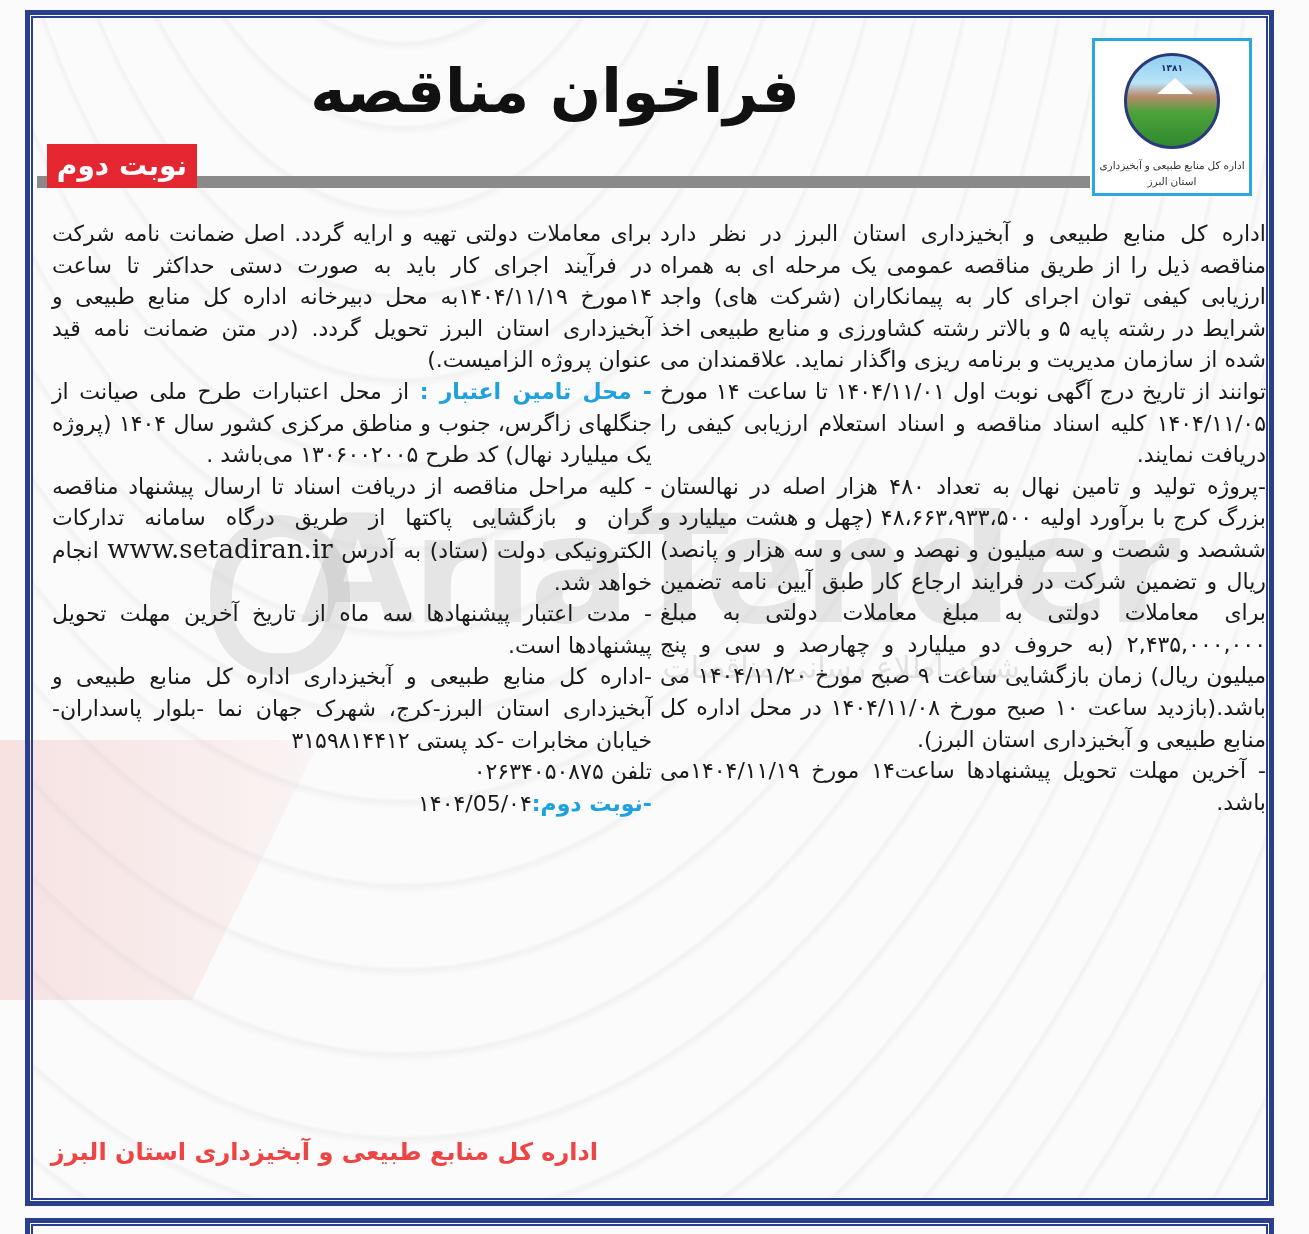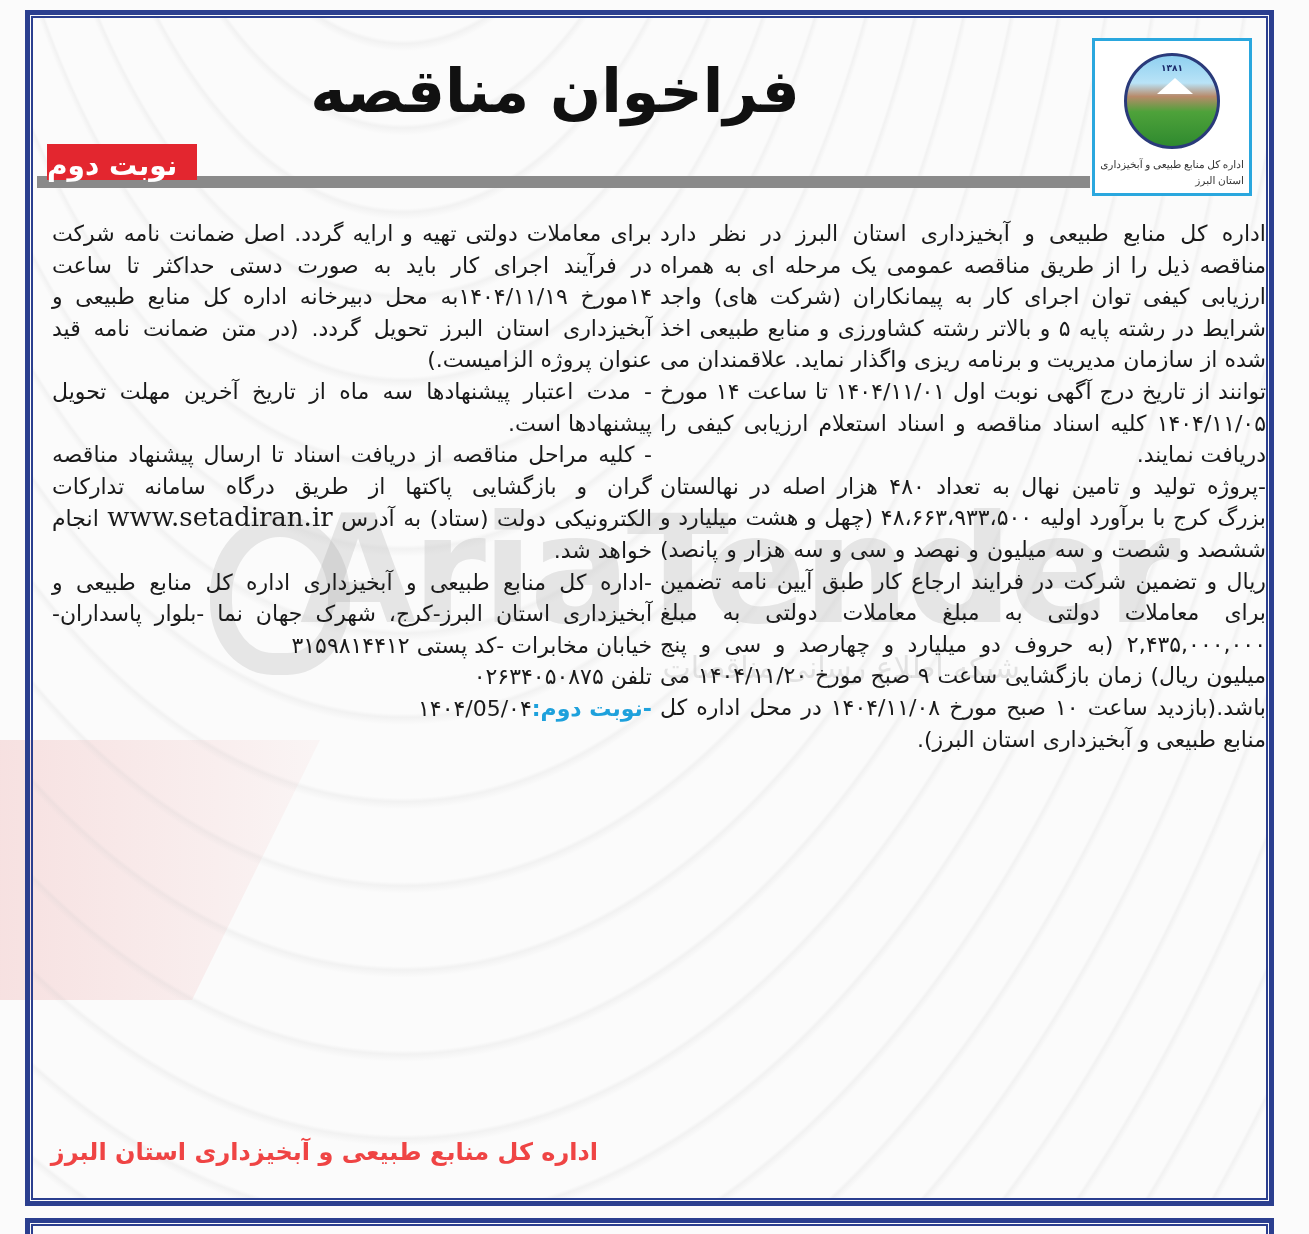--- a/index.html
+++ b/index.html
@@ -63,35 +63,35 @@
       background: linear-gradient(180deg, #8fd0f0 0%, #b9e3f7 30%, #b88a6a 45%, #4ea23a 62%, #2f8a2f 100%);
     }
     .logo-emblem .peak {
       position: absolute; left: 30px; top: 22px; width: 0; height: 0;
       border-left: 18px solid transparent; border-right: 18px solid transparent; border-bottom: 16px solid #fff;
     }
     .logo-emblem .year {
       position: absolute; top: 7px; width: 100%; text-align: center; font-size: 9px; color: #1a2a6a; font-weight: bold;
     }
     .logo-caption {
-      margin-top: 8px; font-family: Liberation Serif, serif; font-size: 10.5px; line-height: 16px;
-      direction: rtl; text-align: right; color: #333;
+      margin-top: 8px; font-family: Liberation Sans, sans-serif; font-size: 10.5px; line-height: 16px;
+      direction: rtl; text-align: center; color: #333;
     }
     .title {
       position: absolute; left: 290px; top: 36px; width: 530px; text-align: center;
       font-family: "DejaVu Sans", sans-serif; font-weight: bold; font-size: 60px; line-height: 110px;
       color: #111; direction: rtl; letter-spacing: -2px;
     }
     .gray-bar {
       position: absolute; left: 37px; top: 176px; width: 1053px; height: 12px; background: #8a8a8a;
     }
     .badge-red {
-      position: absolute; left: 47px; top: 144px; width: 150px; height: 36px;
+      position: absolute; left: 47px; top: 144px; width: 150px; height: 44px;
       background: #e3262f; color: #fff; font-weight: bold; font-size: 28px; line-height: 44px;
-      text-align: left; direction: rtl;
+      text-align: center; direction: rtl;
     }
 
     
     .col {
       position: absolute; top: 218px; direction: rtl; text-align: justify;
       font-family: "DejaVu Sans", sans-serif; font-size: 22px; line-height: 31.6px; color: #1a1a1a;
     }
     .col-right { left: 660px; width: 606px; }
     .col-left { left: 52px; width: 600px; }
     .col p { margin: 0; }
@@ -126,24 +126,26 @@
   </div>
 </div>
 
 <div class="title">فراخوان مناقصه</div>
 <div class="gray-bar"></div>
 <div class="badge-red">نوبت دوم</div>
 
 <div class="col col-right">
   <p>اداره کل منابع طبیعی و آبخیزداری استان البرز در نظر دارد مناقصه ذیل را از طریق مناقصه عمومی یک مرحله ای به همراه ارزیابی کیفی توان اجرای کار به پیمانکاران (شرکت های) واجد شرایط در رشته پایه ۵ و بالاتر رشته کشاورزی و منابع طبیعی اخذ شده از سازمان مدیریت و برنامه ریزی واگذار نماید. علاقمندان می توانند از تاریخ درج آگهی نوبت اول ۱۴۰۴/۱۱/۰۱ تا ساعت ۱۴ مورخ ۱۴۰۴/۱۱/۰۵ کلیه اسناد مناقصه و اسناد استعلام ارزیابی کیفی را دریافت نمایند.</p>
   <p>-پروژه تولید و تامین نهال به تعداد ۴۸۰ هزار اصله در نهالستان بزرگ کرج با برآورد اولیه ۴۸،۶۶۳،۹۳۳،۵۰۰ (چهل و هشت میلیارد و ششصد و شصت و سه میلیون و نهصد و سی و سه هزار و پانصد) ریال و تضمین شرکت در فرایند ارجاع کار طبق آیین نامه تضمین برای معاملات دولتی به مبلغ معاملات دولتی به مبلغ ۲,۴۳۵,۰۰۰,۰۰۰ (به حروف دو میلیارد و چهارصد و سی و پنج میلیون ریال) زمان بازگشایی ساعت ۹ صبح مورخ ۱۴۰۴/۱۱/۲۰ می باشد.(بازدید ساعت ۱۰ صبح مورخ ۱۴۰۴/۱۱/۰۸ در محل اداره کل منابع طبیعی و آبخیزداری استان البرز).</p>
+  <p>- آخرین مهلت تحویل پیشنهادها ساعت۱۴ مورخ ۱۴۰۴/۱۱/۱۹می باشد.</p>
 </div>
 
 <div class="col col-left">
   <p>برای معاملات دولتی تهیه و ارایه گردد. اصل ضمانت نامه شرکت در فرآیند اجرای کار باید به صورت دستی حداکثر تا ساعت ۱۴مورخ ۱۴۰۴/۱۱/۱۹به محل دبیرخانه اداره کل منابع طبیعی و آبخیزداری استان البرز تحویل گردد. (در متن ضمانت نامه قید عنوان پروژه الزامیست.)</p>
+  <p><span class="accent-blue">- محل تامین اعتبار :</span><span> از محل اعتبارات طرح ملی صیانت از جنگلهای زاگرس، جنوب و مناطق مرکزی کشور سال ۱۴۰۴ (پروژه یک میلیارد نهال) کد طرح ۱۳۰۶۰۰۲۰۰۵ می‌باشد .</span></p>
+  <p><span>- کلیه مراحل مناقصه از دریافت اسناد تا ارسال پیشنهاد مناقصه گران و بازگشایی پاکتها از طریق درگاه سامانه تدارکات الکترونیکی دولت (ستاد) به آدرس</span> <span class="ltr">www.setadiran.ir</span><span> انجام خواهد شد.</span></p>
   <p>- مدت اعتبار پیشنهادها سه ماه از تاریخ آخرین مهلت تحویل پیشنهادها است.</p>
-  <p><span>- کلیه مراحل مناقصه از دریافت اسناد تا ارسال پیشنهاد مناقصه گران و بازگشایی پاکتها از طریق درگاه سامانه تدارکات الکترونیکی دولت (ستاد) به آدرس</span> <span class="ltr">www.setadiran.ir</span><span> انجام خواهد شد.</span></p>
   <p>-اداره کل منابع طبیعی و آبخیزداری اداره کل منابع طبیعی و آبخیزداری استان البرز-کرج، شهرک جهان نما -بلوار پاسداران- خیابان مخابرات -کد پستی ۳۱۵۹۸۱۴۴۱۲</p>
   <p>تلفن ۰۲۶۳۴۰۵۰۸۷۵</p>
   <p><span class="accent-blue">-نوبت دوم:</span><span>۱۴۰۴/05/۰۴</span></p>
 </div>
 
 <div class="footer-org">اداره کل منابع طبیعی و آبخیزداری استان البرز</div>
 
 </body></html>

